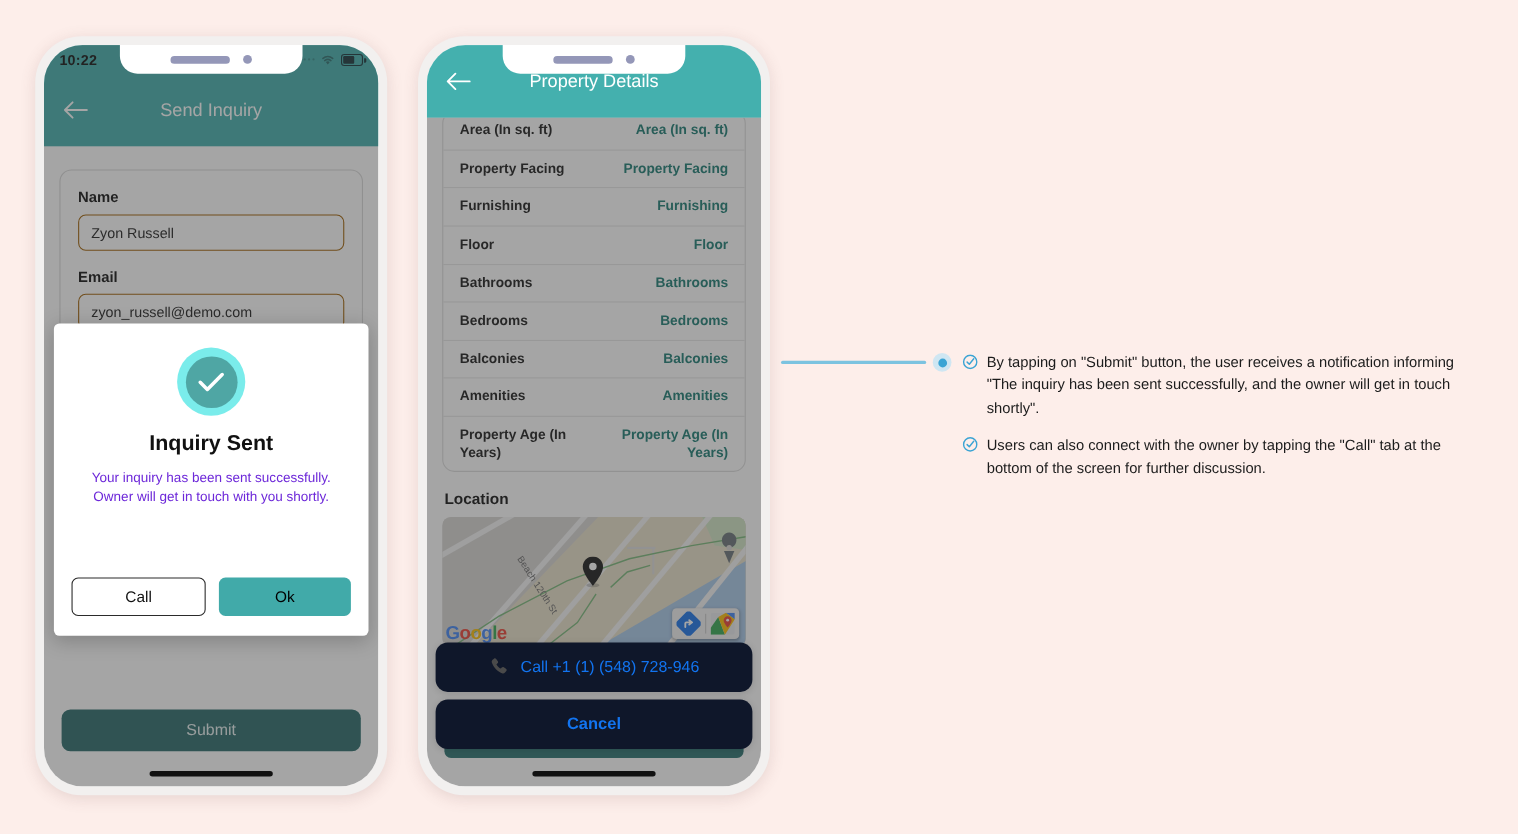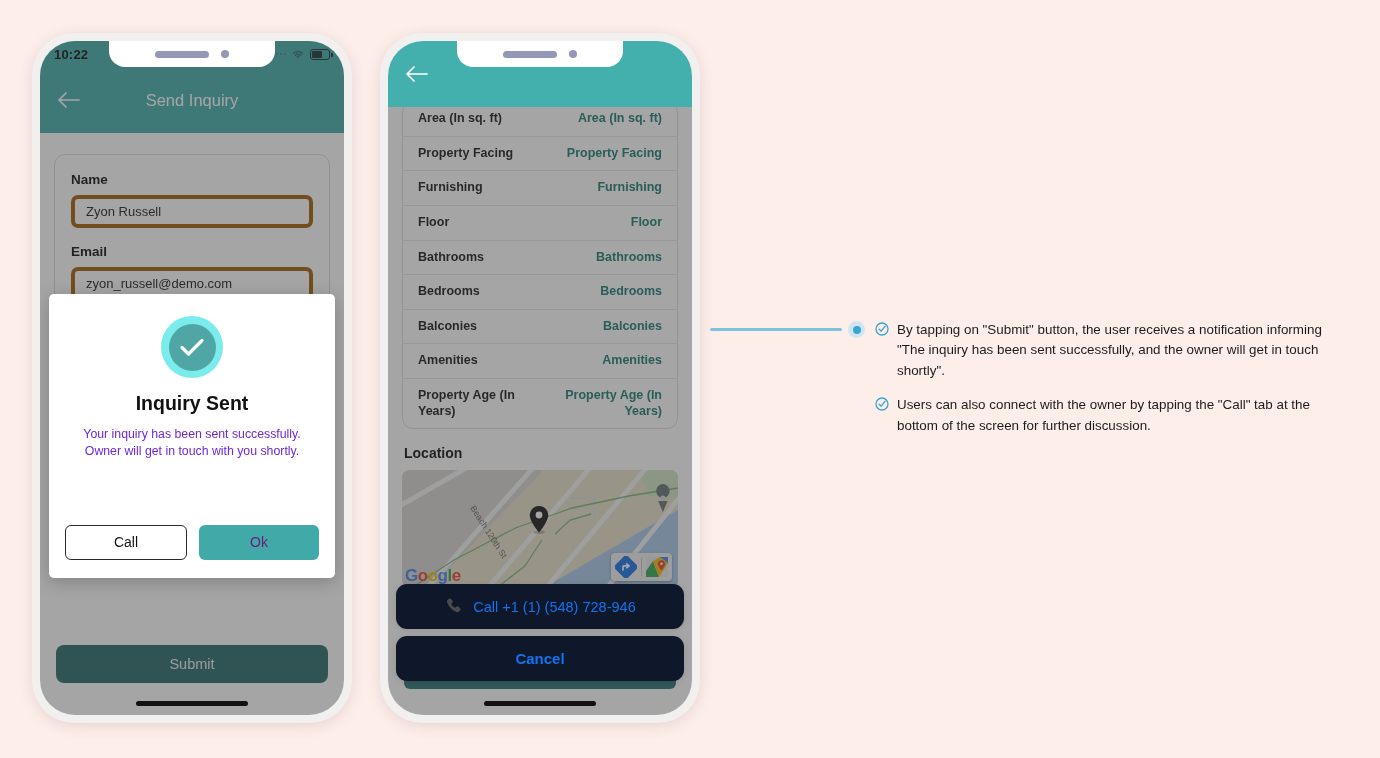--- a/index.html
+++ b/index.html
@@ -85,21 +85,21 @@
   
   .form-card {
     margin: 21px 14px 0 14px;
     border: 1px solid #d9d9d9;
     border-radius: 11px;
     padding: 17px 16px 20px 16px;
     background: #ffffff;
   }
   .field-label { font-size: 13.5px; font-weight: bold; color: #111; margin-bottom: 8px; }
   .field-input {
-    height: 33px; border: 4px solid #a16207; border-radius: 7px;
+    height: 33px; border: 1px solid #a16207; border-radius: 7px;
     display: flex; align-items: center; padding: 0 11px;
     font-size: 13px; color: #222; margin-bottom: 16px; background: #fff;
   }
   .field-input:last-child { margin-bottom: 0; }
 
   .submit-btn {
     position: absolute; left: 16px; right: 16px; bottom: 32px;
     height: 38px; border-radius: 8px;
     background: #2a6b6b; color: #e7f0f0;
     display: flex; align-items: center; justify-content: center;
@@ -139,21 +139,21 @@
   .modal-title { font-size: 19.5px; font-weight: bold; color: #111; margin-bottom: 11px; }
   .modal-msg { font-size: 12.3px; color: #6d28d9; line-height: 1.42; padding: 0 3px; margin-bottom: 17px; }
   .modal-actions { display: flex; gap: 12px; }
   .btn {
     flex: 1; height: 35px; border-radius: 6px;
     display: flex; align-items: center; justify-content: center;
     font-size: 14px;
     margin-top: 47px;
   }
   .btn-outline { border: 1.4px solid #2b2b2b; color: #111; background: #fff; }
-  .btn-filled { background: #41aaa9; color: #701a75; }
+  .btn-filled { background: #41aaa9; color: #000000; }
 
   
   .details-scroll { position: absolute; inset: 0; background: #ffffff; overflow: hidden; }
   .details-card {
     margin: 0 14px;
     border: 1px solid #dddddd;
     border-radius: 11px;
     background: #fff;
     margin-top: -6px;
   }
@@ -313,20 +313,21 @@
   </div>
 
   <div class="phone" id="phone-2">
     <div class="phone-inner">
 
       <div class="app-header" style="height:66px;">
         <div class="titlebar" style="height:66px;">
           <svg class="back-arrow" viewBox="0 0 26 22">
             <path d="M10 4 3 11l7 7M3 11h20" stroke="#fff" stroke-width="1.7" fill="none" stroke-linecap="round" stroke-linejoin="round"></path>
           </svg>
+          <div class="nav-title">Property Details</div>
         </div>
       </div>
 
       <div class="screen-body" style="top:66px;">
         <div class="details-scroll">
           <div class="details-card" id="details-list">
               <div class="detail-row">
                 <div class="detail-key">Area (In sq. ft)</div>
                 <div class="detail-val">Area (In sq. ft)</div>
               </div>

